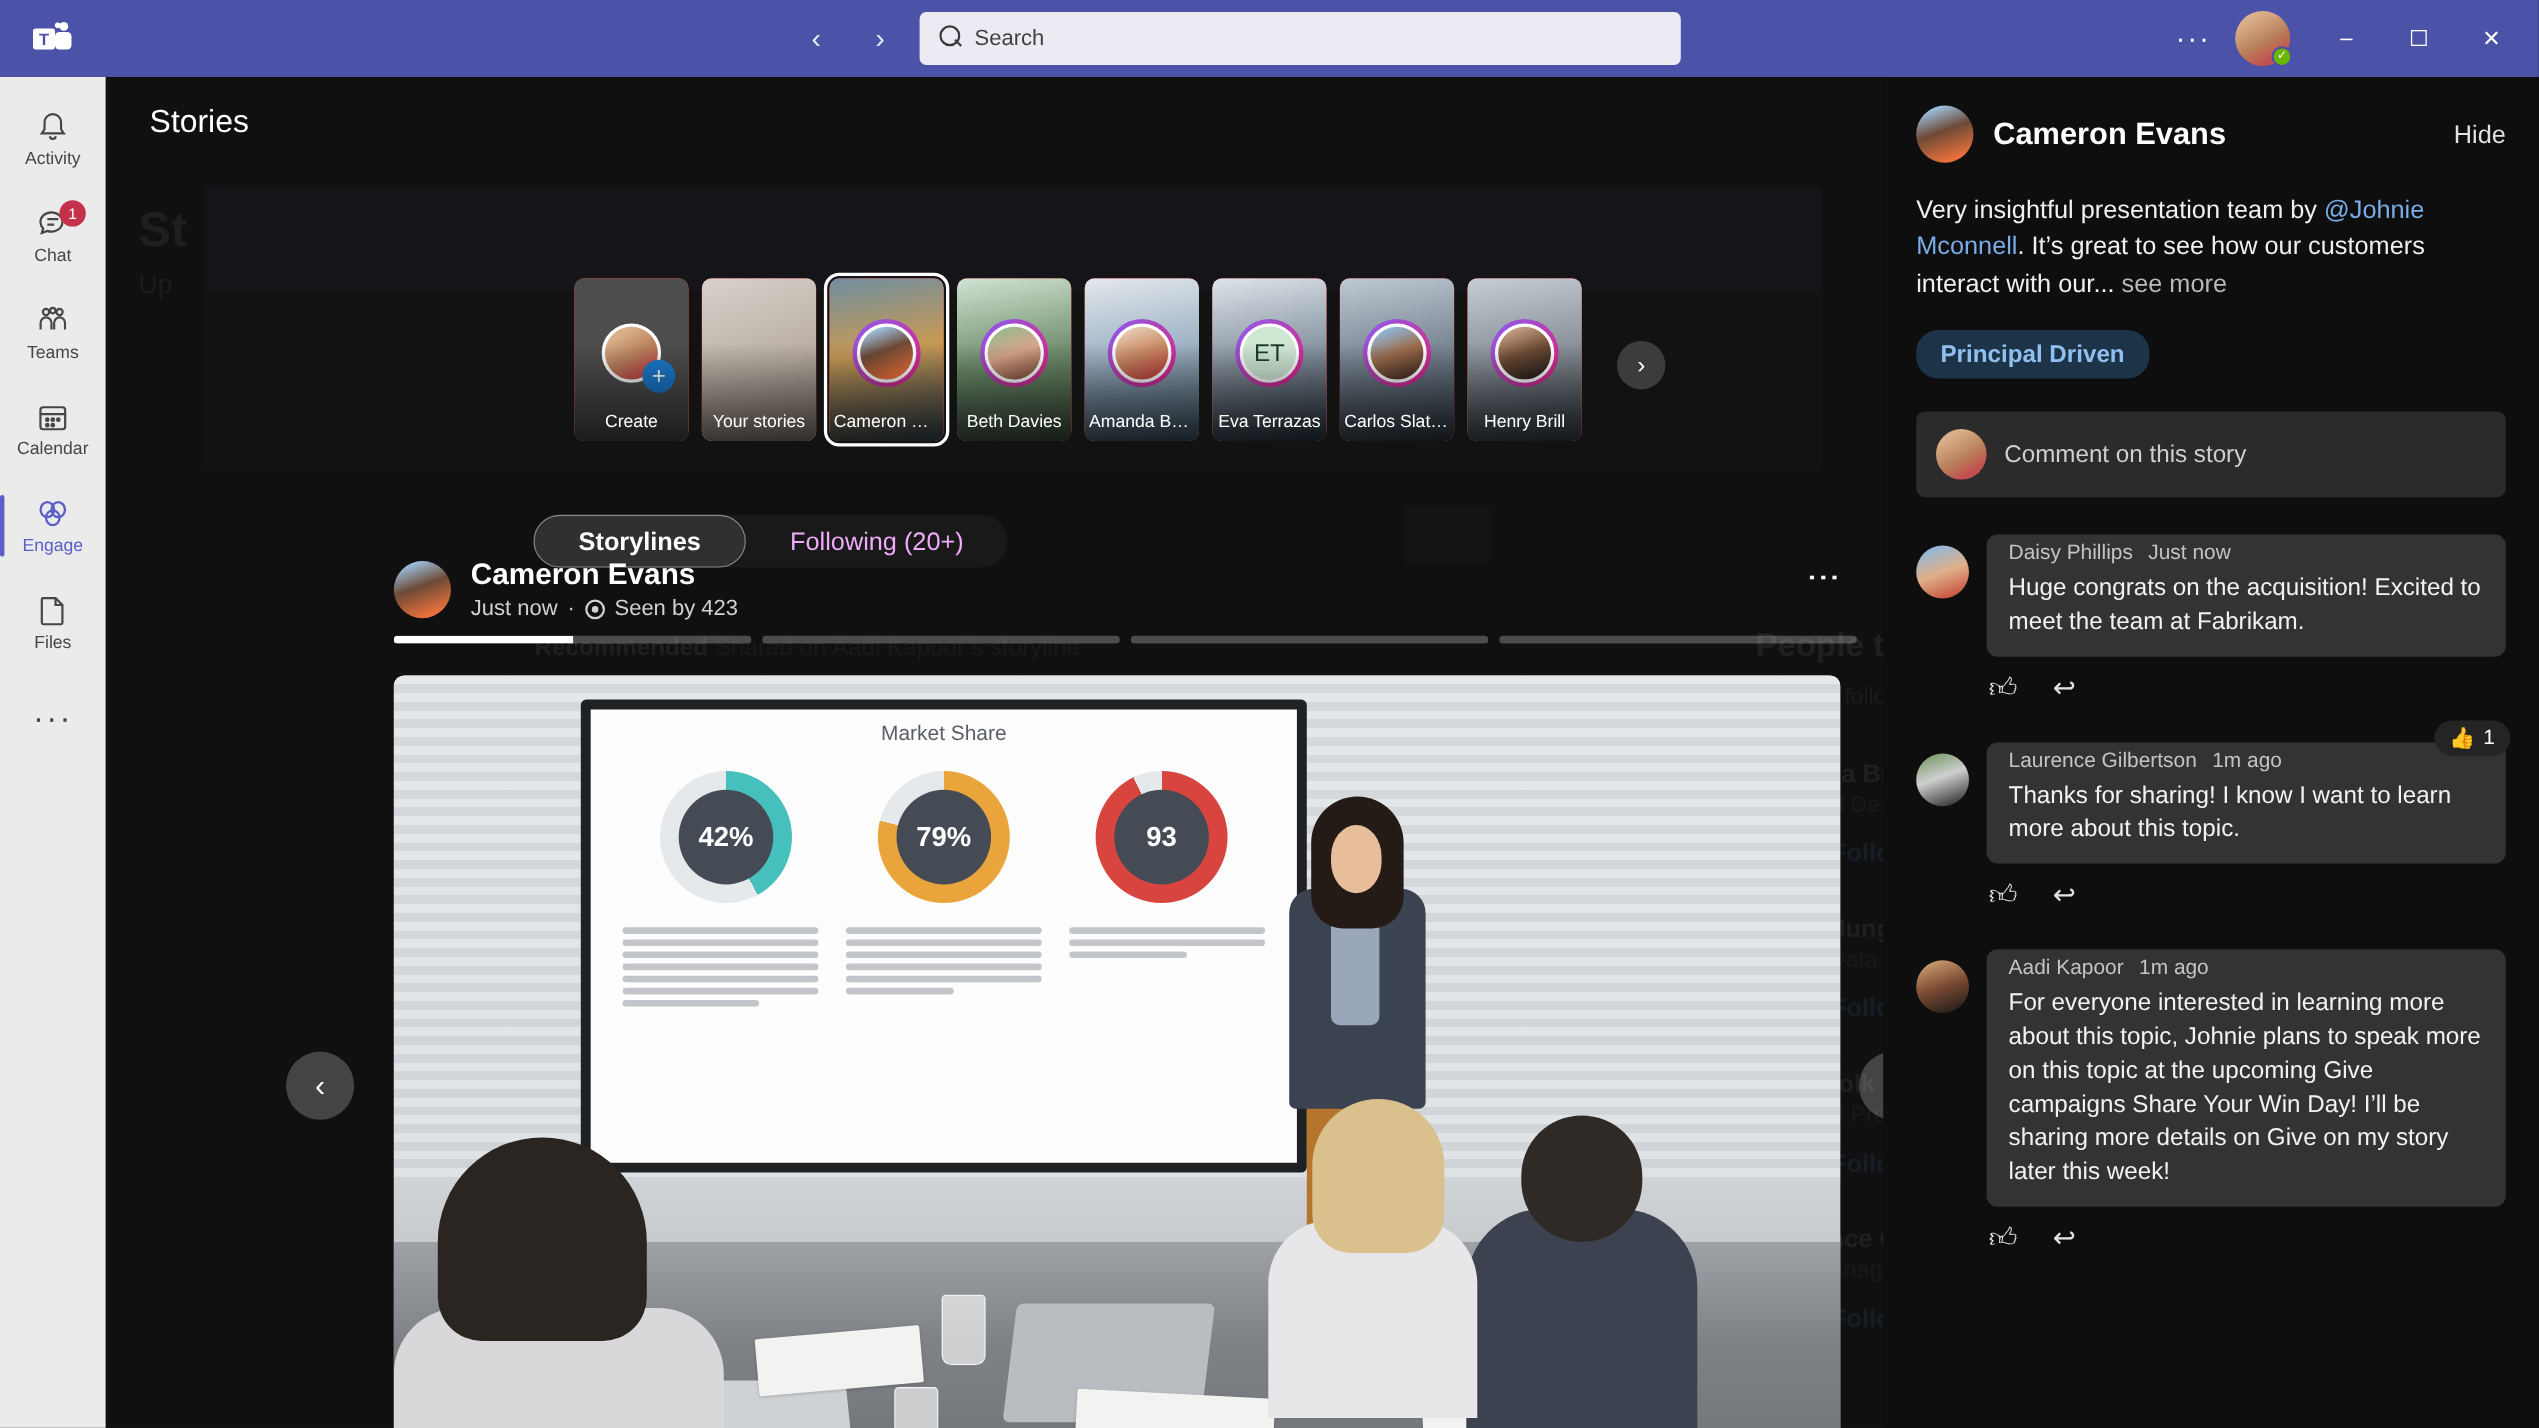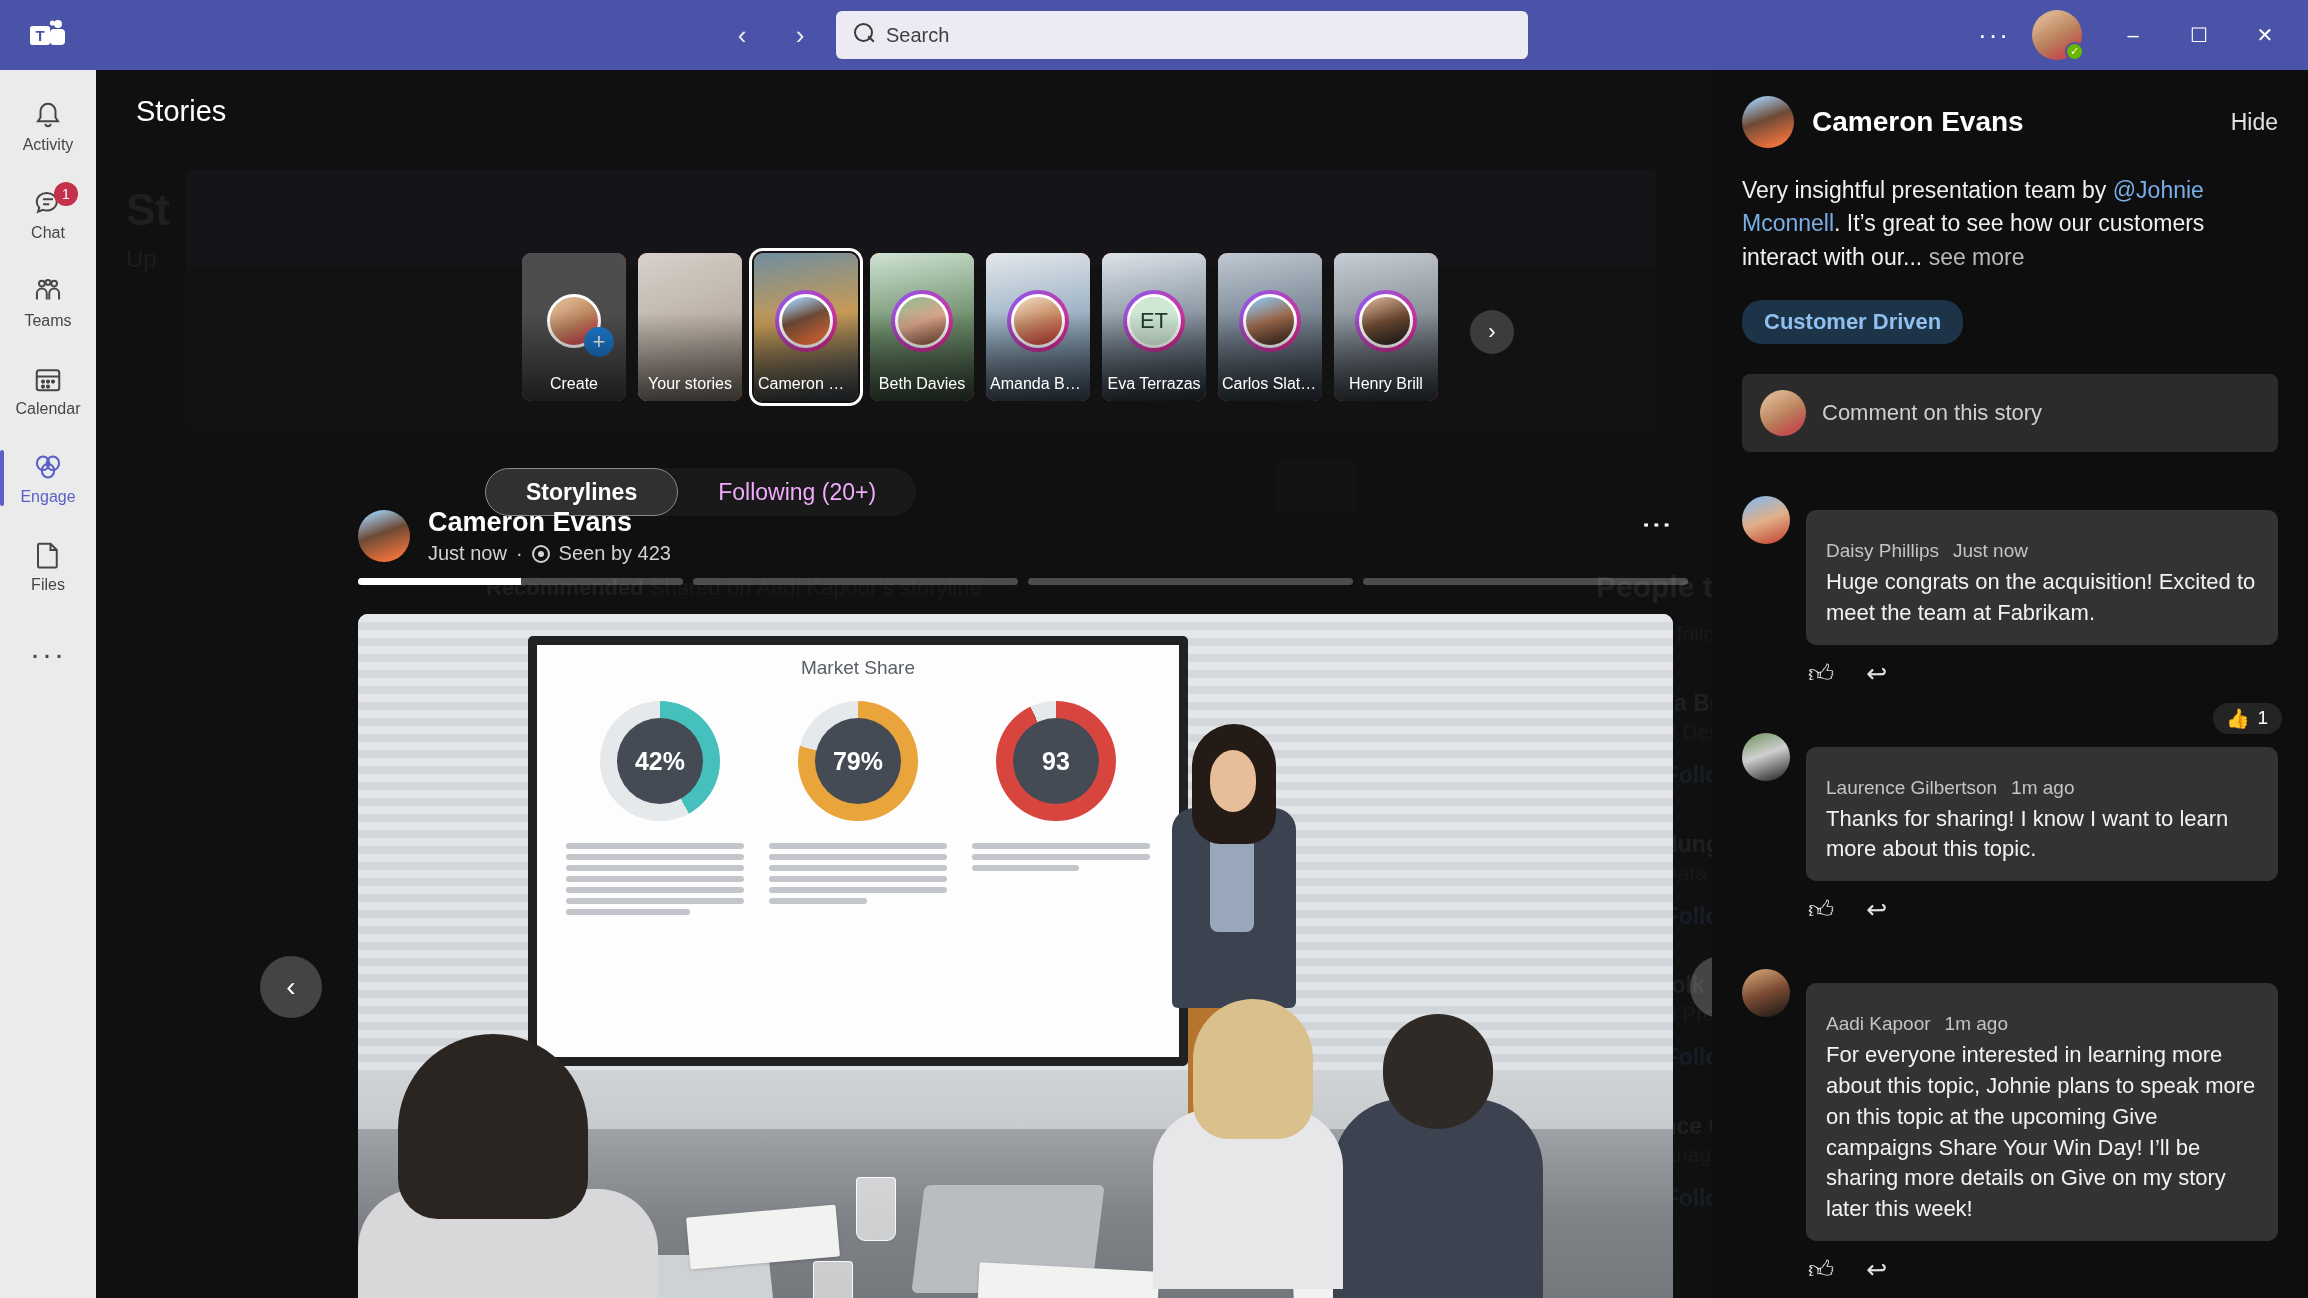--- a/index.html
+++ b/index.html
@@ -225,21 +225,21 @@
   .p-body-txt .seemore { color:#b9b9b9; }
   .tagpill { display:inline-block; margin-top:26px; padding:9px 22px; border-radius:20px;
     background:#1d3347; color:#8fc0f0; font-size:22px; font-weight:bold; }
   .commentbox { margin-top:30px; height:78px; background:#2b2b2b; border-radius:8px;
     display:flex; align-items:center; gap:16px; padding:0 18px; }
   .commentbox .av { width:46px; height:46px; border-radius:50%;
     background:linear-gradient(150deg,#d9b08a 20%,#b97f5b 55%,#c34f4f 80%); }
   .commentbox .ph { font-size:22px; color:#cfcfcf; }
   .comment { display:flex; gap:16px; margin-top:34px; position:relative; }
   .comment .av { width:48px; height:48px; border-radius:50%; flex:0 0 48px; margin-top:10px; }
-  .bubble { background:#333333; border-radius:10px; padding:30px 20px 16px; flex:1;margin-top:24px; }
+  .bubble { background:#333333; border-radius:10px; padding:6px 20px 16px; flex:1; }
   .bubble .meta { font-size:19px; color:#c4c4c4; }
   .bubble .meta .who { margin-right:14px; }
   .bubble .txt { font-size:22px; color:#f2f2f2; line-height:1.4; margin-top:5px; }
   .bubble .txt p + p { margin-top:22px; }
   .actions { display:flex; gap:32px; margin-top:14px; padding-left:2px;
     color:#e2e2e2; font-size:25px; }
   .reaction { position:absolute; right:-4px; top:-20px; background:#242424;
     border-radius:18px; padding:4px 14px; display:flex; align-items:center; gap:7px;
     font-size:19px; color:#fff; }
 </style>
@@ -502,21 +502,21 @@
   <div class="p-head-row">
     <div class="av"></div>
     <div class="nm">Cameron Evans</div>
     <div class="p-hide">Hide</div>
   </div>
 
   <div class="p-body-txt">
     <span>Very insightful presentation team by </span><span class="mention">@Johnie Mconnell</span><span>. It’s great to see how our customers interact with our... </span><span class="seemore">see more</span>
   </div>
 
-  <div><span class="tagpill">Customer Driven</span></div>
+  <div><span class="tagpill">Principal Driven</span></div>
 
   <div class="commentbox">
     <div class="av"></div>
     <div class="ph">Comment on this story</div>
   </div>
 
   <div class="comment">
     <div class="av" style="background:linear-gradient(160deg,#8fb7dd 10%,#e0b089 50%,#c8543f 90%)"></div>
     <div style="flex:1">
       <div class="bubble">

